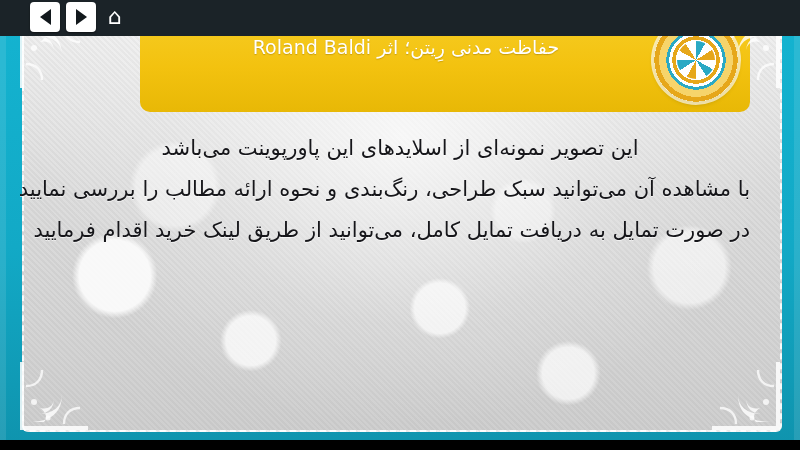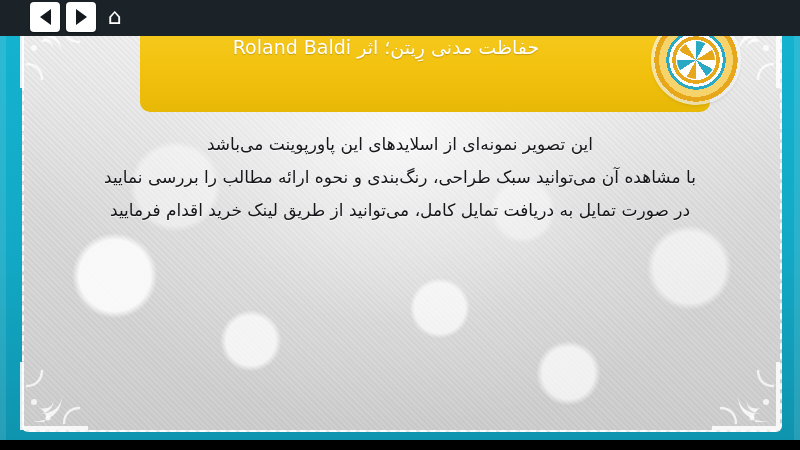--- a/index.html
+++ b/index.html
@@ -78,20 +78,21 @@
     left: 140px;
     top: 0;
     width: 570px;
     height: 112px;
     background: #f5c518;
     background: linear-gradient(180deg,#f7cf2a 0%, #f3c20f 60%, #e8b806 100%);
     border-bottom-left-radius: 10px;
     border-bottom-right-radius: 10px;
     overflow: hidden;
     z-index: 8;
+    padding-left: 40px;
   }
   #title-text {
     position: absolute;
     left: 18px;
     right: 96px;
     top: 4px;
     text-align: center;
     direction: rtl;
     color: #ffffff;
     font-size: 19px;
@@ -177,21 +178,21 @@
 
   
   #body-text {
     position: absolute;
     left: 50px;
     right: 50px;
     top: 128px;
     direction: rtl;
     text-align: center;
     color: #16161a;
-    font-size: 17px;
+    font-size: 21px;
     line-height: 1.95;
     z-index: 10;
     font-family: "DejaVu Sans", "Liberation Sans", sans-serif;
     text-shadow: 0 1px 0 rgba(255,255,255,0.6);
   }
   #body-text div { white-space: nowrap; }
 
   
   #bottombar {
     position: absolute;

